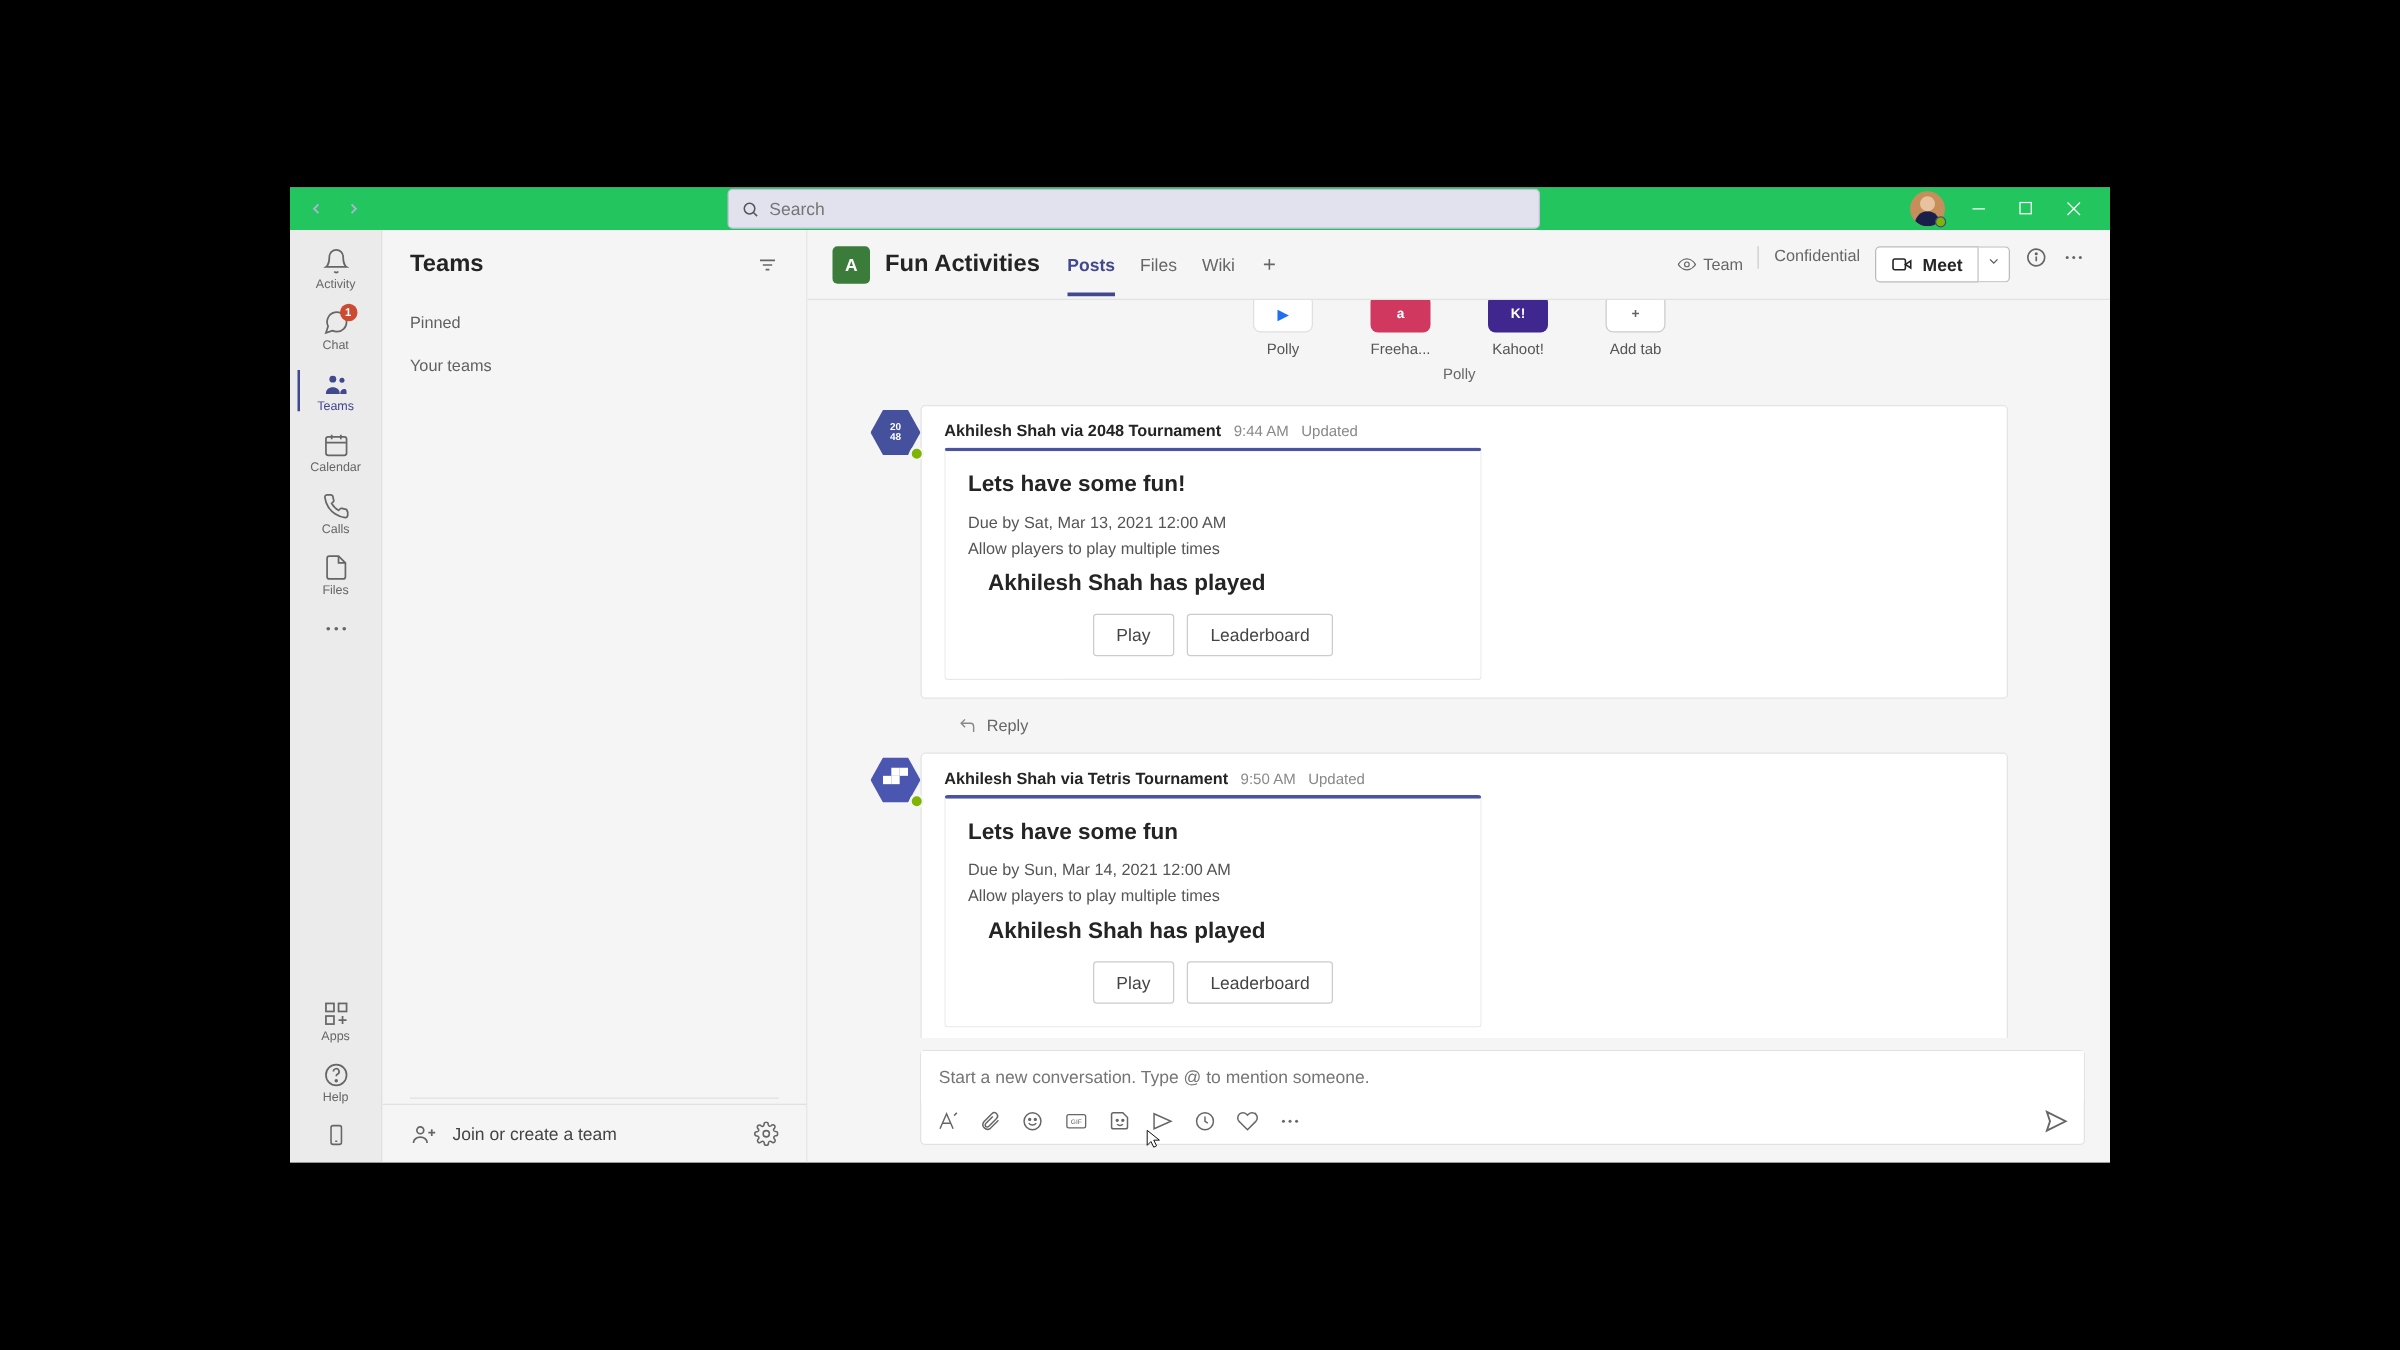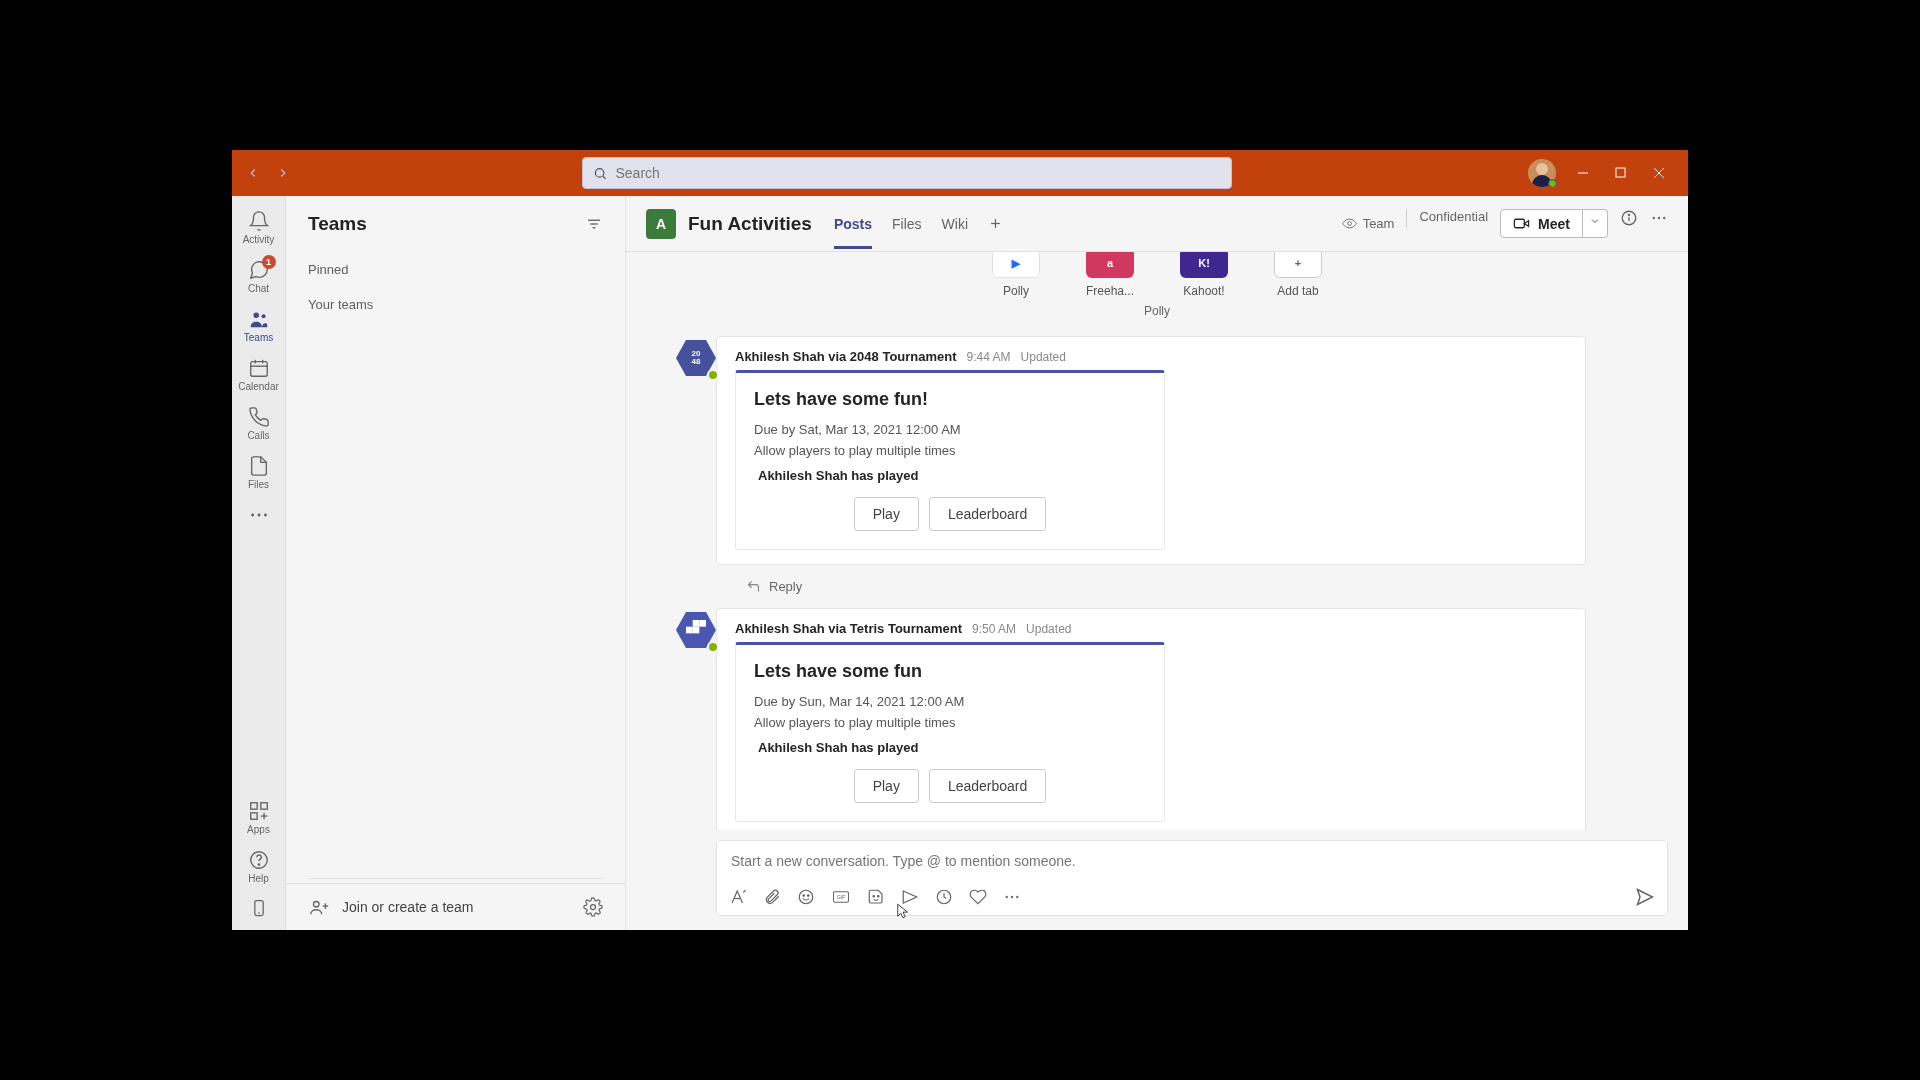--- a/index.html
+++ b/index.html
@@ -1,31 +1,31 @@
 <!DOCTYPE html>
 <html><head>
 <meta charset="utf-8">
 <style>
 * { margin: 0; padding: 0; box-sizing: border-box; font-family: 'Segoe UI', Arial, sans-serif; }
 body { background: #000; width: 1920px; height: 1080px; overflow: hidden; display: flex; align-items: center; justify-content: center; }
 .viewport { width: 1456px; height: 780px; background: #f5f5f5; display: flex; flex-direction: column; }
-.title-bar { height: 46px; background: #c2410c; display: flex; align-items: center; padding: 0 6px; }
+.title-bar { height: 34px; background: #22c55e; display: flex; align-items: center; padding: 0 6px; }
 .nav-btn { width: 30px; height: 30px; display:flex; align-items:center; justify-content:center; color: #b0b4d8; cursor:pointer; }
 .search-wrap { flex: 1; display:flex; justify-content:center; }
 .search-box { width: 650px; height: 32px; background: #e2e2ee; border:1px solid #c0c0d8; border-radius: 4px; display:flex; align-items:center; padding: 0 10px; color:#555; }
 .search-box svg { margin-right:8px; color:#555; }
 .search-input { border:none; background:transparent; outline:none; font-size:14px; width:100%; color:#333; }
 .window-controls { display:flex; align-items:center; gap: 16px; padding: 0 12px; }
 .avatar { width:28px; height:28px; border-radius:50%; background:#c68e5a; position:relative; overflow:hidden; display:flex; align-items:flex-end; justify-content:center; }
 .avatar .head { width:12px; height:12px; border-radius:50%; background:#e8c29e; position:absolute; top:4px;}
 .avatar .body { width:20px; height:12px; border-radius:10px 10px 0 0; background:#1a1f4a; }
 .presence { position:absolute; width:9px; height:9px; background:#7fb500; border:1.5px solid #42488E; border-radius:50%; bottom:-1px; right:-1px; }
 .win-btn { color:#fff; cursor:pointer; display:flex; align-items:center; justify-content:center; width:22px; height:22px;}
 .main-area { flex:1; display:flex; overflow:hidden; }
-.app-rail { width:54px; background:#ebebeb; border-right:1px solid #ddd; display:flex; flex-direction:column; align-items:center; padding-top:6px; }
+.app-rail { width:74px; background:#ebebeb; border-right:1px solid #ddd; display:flex; flex-direction:column; align-items:center; padding-top:6px; }
 .rail-item { width:62px; padding:8px 0 6px 0; display:flex; flex-direction:column; align-items:center; cursor:pointer; color:#666; position:relative; }
 .rail-item.active { color:#42488E; }
 .rail-item.active::before { content:''; position:absolute; left:0; top:8px; bottom:8px; width:2px; background:#42488E; }
 .rail-item .lbl { font-size:10px; margin-top:2px; }
 .rail-spacer { flex:1; }
 .badge { position:absolute; top:4px; right:14px; background:#cc4a31; color:#fff; font-size:9px; border-radius:8px; min-width:14px; height:14px; display:flex; align-items:center; justify-content:center; padding:0 3px; font-weight:bold;}
 .sidebar { width:340px; background:#f5f5f5; border-right:1px solid #e2e2e2; display:flex; flex-direction:column; }
 .sidebar-head { height:56px; display:flex; align-items:center; padding:0 22px; }
 .sidebar-title { font-size:19px; font-weight:700; flex:1; color:#242424;}
 .filter-btn { color:#666; cursor:pointer; }
@@ -65,21 +65,21 @@
 .hexagon { width:40px; height:40px; background:#46519e; clip-path: polygon(25% 5%, 75% 5%, 100% 50%, 75% 95%, 25% 95%, 0 50%); display:flex; align-items:center; justify-content:center; color:#fff; font-size:8px; font-weight:bold; position:relative;}
 .hex-badge { position:absolute; right:-3px; bottom:-3px; width:12px; height:12px; background:#7fb500; border:2px solid #f5f5f5; border-radius:50%;}
 .post-card-wrap { flex:1; background:#fff; border:1px solid #e4e4e4; border-radius:4px; padding:12px 18px 14px 18px; max-width:870px;}
 .post-meta { display:flex; gap:10px; align-items:baseline; margin-bottom:6px;}
 .post-author { font-size:13px; font-weight:600; color:#242424;}
 .post-time { font-size:12px; color:#888;}
 .post-status { font-size:12px; color:#888;}
 .inner-card { border:1px solid #e8e8e8; border-top:3px solid #4953a0; border-radius:3px; padding:16px 18px 18px 18px; max-width:430px;}
 .inner-title { font-size:18px; font-weight:600; color:#242424; margin-bottom:12px;}
 .inner-line { font-size:13px; color:#555; margin-bottom:6px;}
-.inner-bold { font-size:13px; font-weight:600; color:#242424; margin:10px 0 14px 4px;}
+.inner-bold { font-size:18px; font-weight:600; color:#242424; margin:10px 0 14px 16px;}
 .card-actions { display:flex; gap:10px;justify-content:center;}
 .card-btn { border:1px solid #ccc; background:#fff; border-radius:3px; padding:8px 18px; font-size:14px; color:#444; cursor:pointer;}
 .reply-row { display:flex; align-items:center; gap:8px; padding:8px 0 6px 100px; color:#666; font-size:13px;}
 .reply-row .ricon { color:#888; }
 .compose-wrap { padding:10px 20px 14px 90px; }
 .compose { background:#fff; border:1px solid #e2e2e2; border-radius:4px; }
 .compose-input { width:100%; border:none; outline:none; padding:12px 14px; font-size:14px; color:#666; }
 .compose-toolbar { display:flex; align-items:center; gap:16px; padding:6px 12px 8px 12px; color:#666;}
 .compose-toolbar .send { margin-left:auto; color:#666; cursor:pointer;}
 .cursor { position:absolute; pointer-events:none;}

